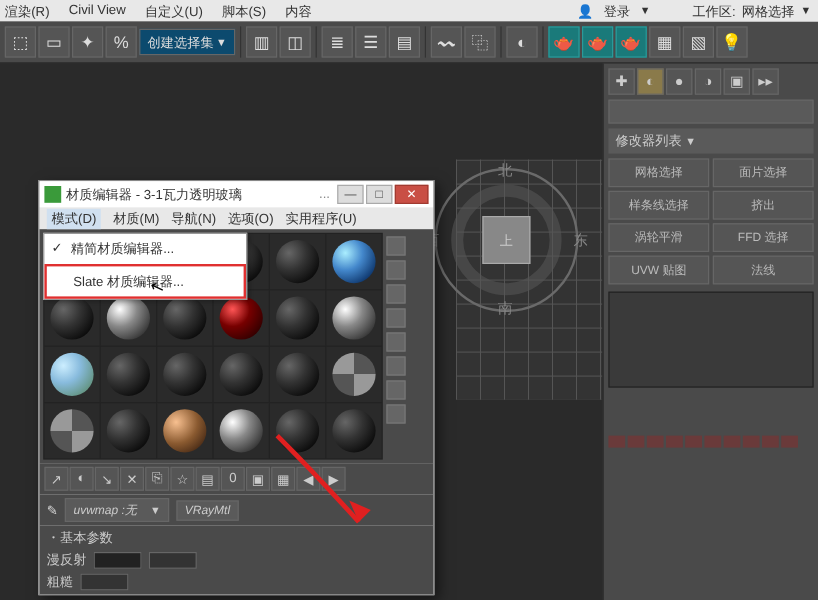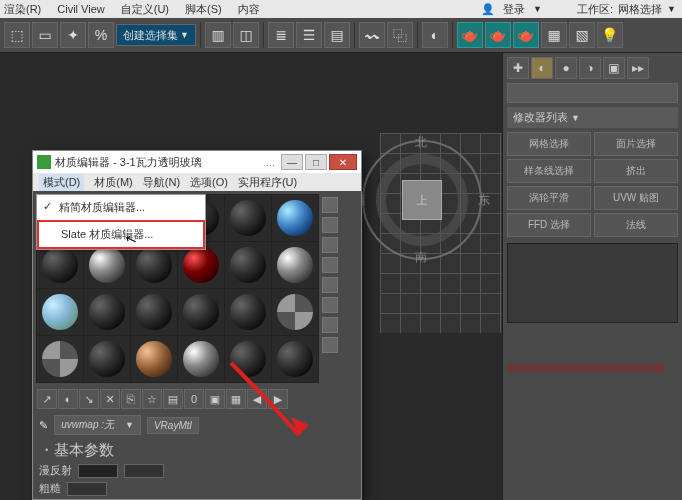--- a/index.html
+++ b/index.html
@@ -77,21 +77,21 @@
 .red-arrow { position: absolute; left: 192px; top: 206px; width: 90px; height: 90px; pointer-events: none; z-index: 6; }
 
 .me-tool2 { display: flex; gap: 1px; padding: 3px 4px; background: #4a4a4a; flex-wrap: wrap; }
 .me-tool2 .b { width: 20px; height: 20px; background: #555; border: 1px solid #666; display: flex; align-items: center; justify-content: center; font-size: 11px; color: #ccc; }
 
 .me-matrow { display: flex; align-items: center; padding: 3px 6px; gap: 6px; background: #4a4a4a; }
 .me-matrow .cb { background: #5a5a5a; border: 1px solid #666; padding: 2px 6px; font-size: 10px; display: flex; align-items: center; gap: 11px; font-style: italic; }
 .me-matrow .dropper { color: #ddd; }
 
 .me-roll { background: #4a4a4a; padding: 3px 6px; }
-.me-roll .rh { color: #ccc; font-size: 15px; }
+.me-roll .rh { color: #ccc; font-size: 11px; }
 .me-roll .row { display: flex; align-items: flex-end; gap: 6px; margin-top: 3px; }
 .me-roll .sw { width: 40px; height: 14px; background: #222; border: 1px solid #666; }
 .me-roll .sp { width: 40px; height: 14px; background: #333; border: 1px solid #666; }
 </style>
 </head>
 <body>
 
 <div class="top-menu">
   <span>渲染(R)</span>
   <span>Civil View</span>
@@ -166,22 +166,22 @@
   <div class="side-drop"></div>
   <div class="side-head">
     <span>修改器列表</span> <span class="chev">▼</span>
   </div>
   <div class="side-btns">
     <div class="side-btn">网格选择</div>
     <div class="side-btn">面片选择</div>
     <div class="side-btn">样条线选择</div>
     <div class="side-btn">挤出</div>
     <div class="side-btn">涡轮平滑</div>
+    <div class="side-btn">FFD 选择</div>
     <div class="side-btn">UVW 贴图</div>
-    <div class="side-btn">FFD 选择</div>
     <div class="side-btn">法线</div>
   </div>
   <div class="side-list"></div>
   <div class="side-thumbs">
     <div class="side-thumb"></div>
       <div class="side-thumb"></div>
       <div class="side-thumb"></div>
       <div class="side-thumb"></div>
       <div class="side-thumb"></div>
       <div class="side-thumb"></div>

